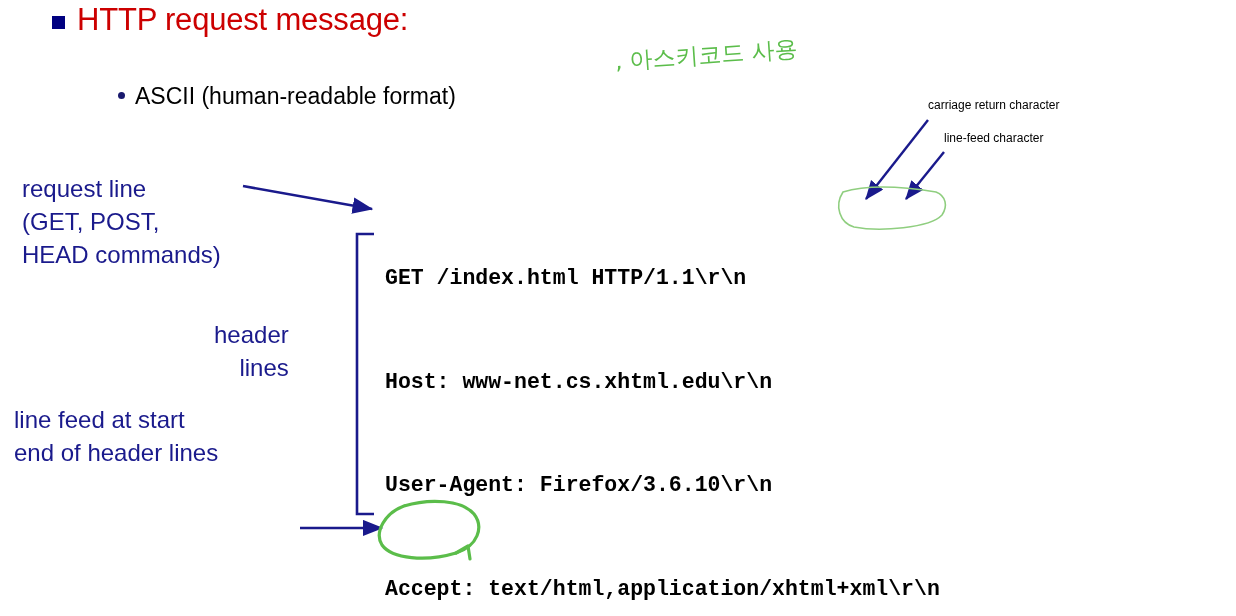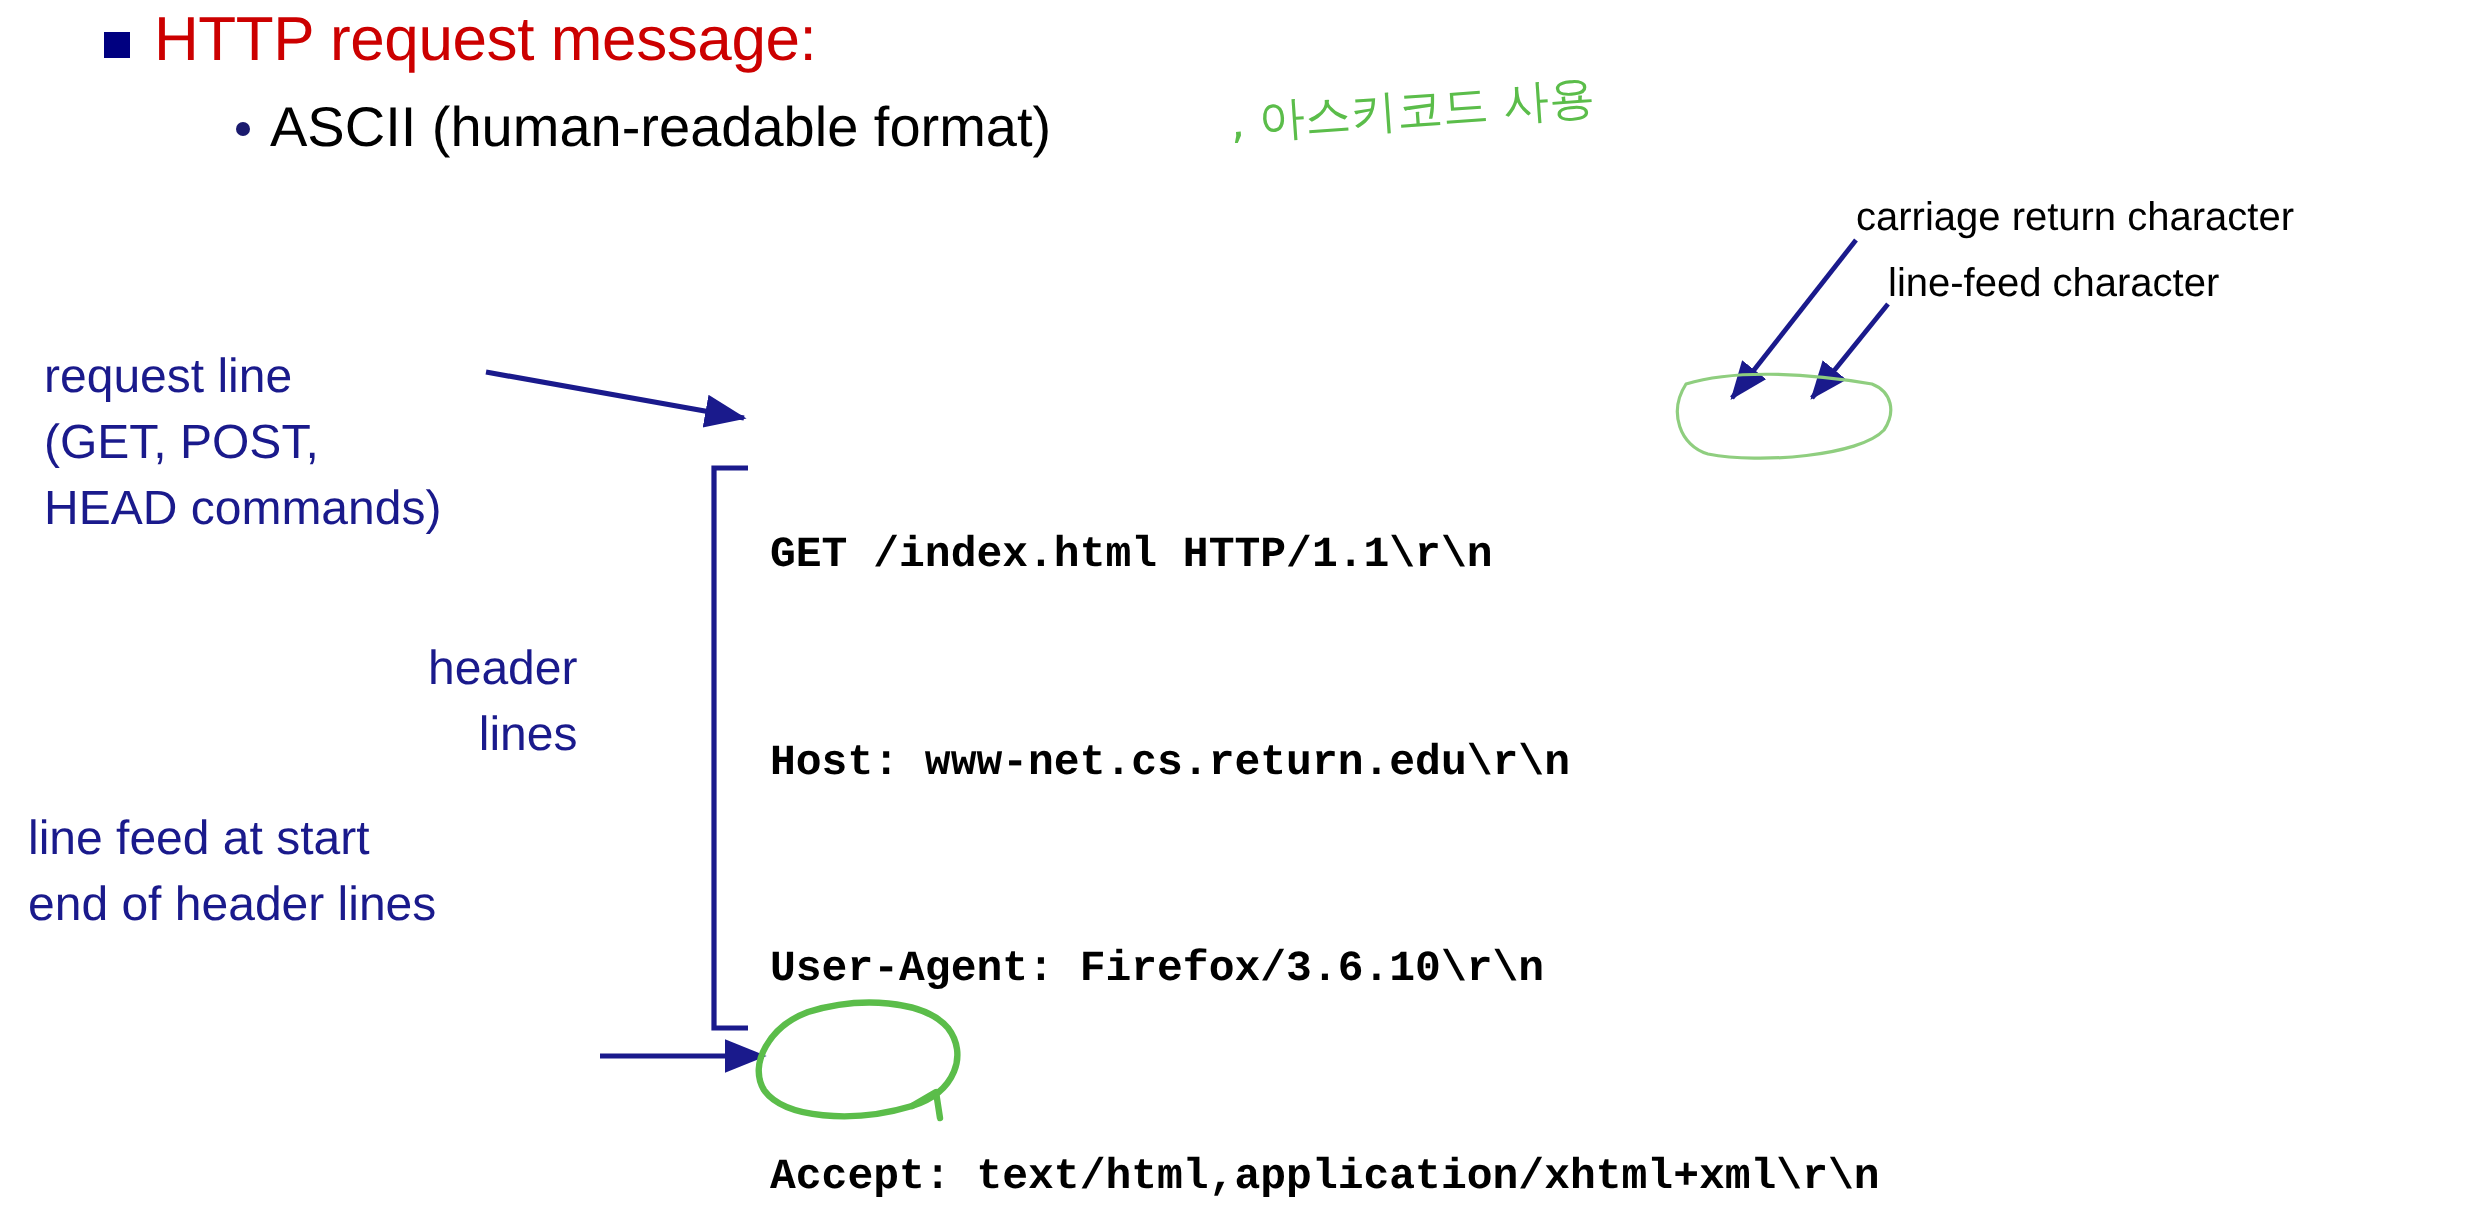--- a/index.html
+++ b/index.html
@@ -53,42 +53,43 @@
   .dot-bullet {
     width: 7px;
     height: 7px;
     border-radius: 50%;
     background: #1a1a6e;
     flex: 0 0 auto;
     position: relative;
     top: -5px;
   }
   .sub-text {
-    font-size: 28px;
+    font-size: 23px;
     color: #000000;
     white-space: nowrap;
+    margin-top: 35px;
   }
 
   
   .handwritten {
     position: absolute;
     left: 616px;
     top: 46px;
     font-size: 23px;
     color: #5bbd4a;
     font-family: "DejaVu Sans", sans-serif;
     transform: rotate(-4deg);
     transform-origin: left bottom;
     white-space: nowrap;
   }
 
   
   .callout {
     position: absolute;
-    font-size: 20px;
+    font-size: 12px;
     color: #000000;
     white-space: nowrap;
   }
   .callout-cr  { left: 928px; top: 98px; }
   .callout-lf  { left: 944px; top: 131px; }
 
   
   .blue-label {
     position: absolute;
     font-size: 24px;
@@ -201,21 +202,21 @@
     <div style="text-align:right">lines</div>
   </div>
 
   <div class="blue-label lbl-crlf">
     <div>line feed at start</div>
     <div>end of header lines</div>
   </div>
 
   <div class="code">
     <div class="code-line">GET /index.html HTTP/1.1\r\n</div>
-    <div class="code-line">Host: www-net.cs.return.edu\r\n</div>
+    <div class="code-line">Host: www-net.cs.xhtml.edu\r\n</div>
     <div class="code-line">User-Agent: Firefox/3.6.10\r\n</div>
     <div class="code-line">Accept: text/html,application/xhtml+xml\r\n</div>
     
     
     
     
     
     
   </div>
 

